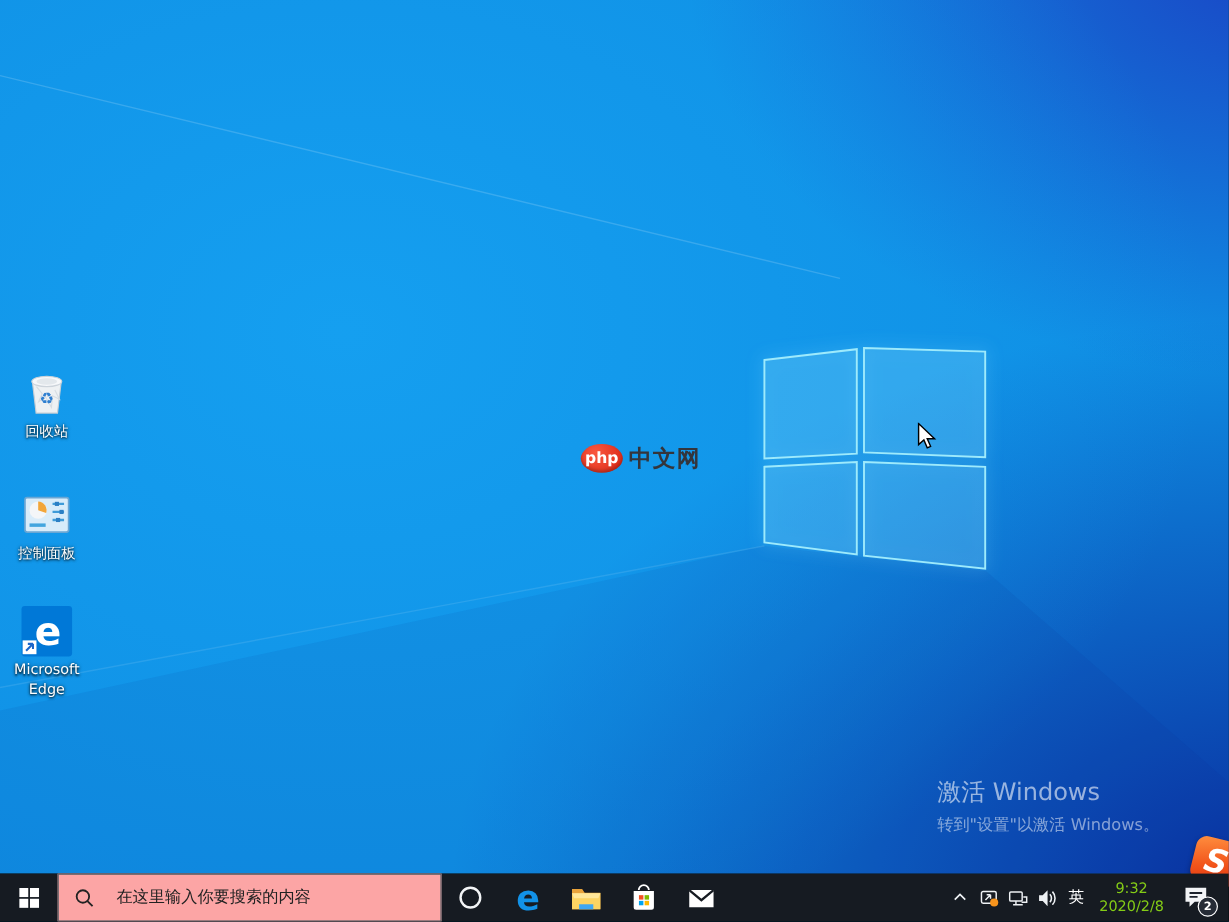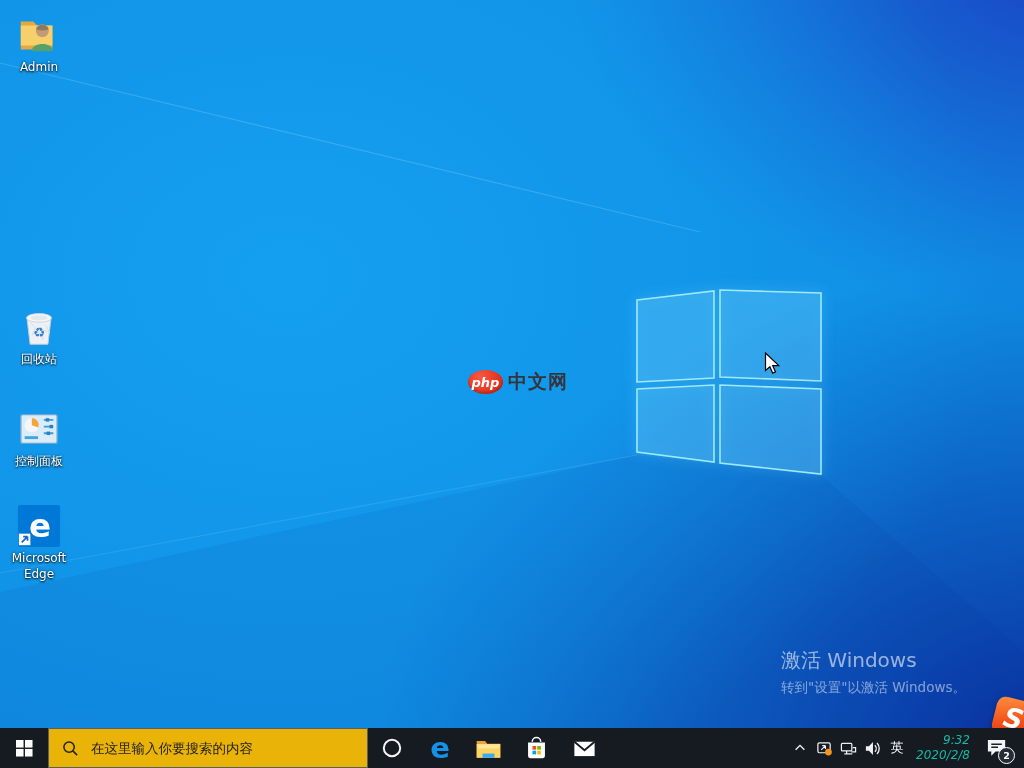--- a/index.html
+++ b/index.html
@@ -19,23 +19,23 @@
   .dicon{position:absolute;left:0;width:78px;display:flex;flex-direction:column;
     align-items:center;cursor:default;}
   .dicon .ig{width:46px;height:46px;display:flex;align-items:center;justify-content:center;}
   .dicon .ilabel{margin-top:2px;font-size:12px;color:#fff;text-align:center;line-height:1.3;
     text-shadow:0 1px 2px rgba(0,0,0,.85),0 0 3px rgba(0,0,0,.6);}
 
   
   .phpwm{position:absolute;left:468px;top:369px;display:flex;align-items:center;gap:5px;}
   .php-badge{width:35px;height:24px;border-radius:50%;
     background:radial-gradient(circle at 35% 30%, #f9573f, #d92312);
-    color:#fff;font-weight:bold;font-style:italic;font-size:13px;
+    color:#fff;font-weight:bold;font-size:13px;
     display:flex;align-items:center;justify-content:center;
-    box-shadow:inset 0 -2px 3px rgba(0,0,0,.25);}
+    box-shadow:inset 0 -2px 3px rgba(0,0,0,.25);margin-left:16px;}
   .php-text{font-size:19px;font-weight:bold;color:#34353b;letter-spacing:1px;}
 
   
   .activation{position:absolute;left:781px;top:647px;color:rgba(255,255,255,.58);}
   .activation .t1{font-size:20px;}
   .activation .t2{font-size:13.5px;margin-top:5px;color:rgba(255,255,255,.5);}
 
   
   .sogou{position:absolute;right:-9px;top:699px;width:39px;height:38px;
     transform:rotate(14deg);border-radius:9px;
@@ -44,30 +44,30 @@
     display:flex;align-items:center;justify-content:center;z-index:40;}
   .sogou span{color:#fff;font-weight:bold;font-style:italic;font-size:27px;line-height:1;}
 
   
   .cursor{position:absolute;left:764px;top:352px;z-index:60;pointer-events:none;}
 
   
   .taskbar{position:absolute;left:0;right:0;bottom:0;height:40px;background:#161b22;
     display:flex;align-items:stretch;z-index:50;}
   .tb-btn{width:48px;display:flex;align-items:center;justify-content:center;cursor:pointer;}
-  .tb-search{width:320px;background:#eab308;border:1px solid #5a5f66;box-sizing:border-box;
-    display:flex;align-items:center;gap:10px;padding-left:13px;}
+  .tb-search{width:320px;background:#fca5a5;border:1px solid #5a5f66;box-sizing:border-box;
+    display:flex;align-items:center;gap:16px;padding-left:13px;}
   .tb-search input{flex:1;border:0;background:transparent;font-size:13.5px;outline:none;
     color:#111;font-family:inherit;}
   .tb-search input::placeholder{color:#222;opacity:1;}
   .tray{margin-left:auto;display:flex;align-items:center;}
   .tray-item{height:100%;display:flex;align-items:center;justify-content:center;cursor:pointer;}
   .w24{width:24px;} .w26{width:26px;}
   .lang{color:#fff;font-size:13px;}
-  .clock{width:66px;color:#14b8a6;font-size:12px;text-align:right;line-height:1.25;font-style:italic;}
+  .clock{width:66px;color:#84cc16;font-size:12px;text-align:center;line-height:1.25;}
   .notif{width:42px;position:relative;}
   .badge{position:absolute;right:3px;bottom:4px;width:15px;height:15px;border-radius:50%;
     background:#262c36;border:1.5px solid #fff;color:#fff;font-size:9.5px;font-weight:bold;
     display:flex;align-items:center;justify-content:center;}
   .showdesk{width:5px;border-left:1px solid rgba(255,255,255,.3);cursor:pointer;}
 </style>
 </head>
 <body>
 
 <div class="screen">
@@ -83,32 +83,20 @@
       <line x1="0" y1="573" x2="637" y2="455" stroke="rgba(255,255,255,0.10)" stroke-width="1.2"></line>
       <polygon points="0,728 0,592 637,455 822,476 1024,652 1024,728" fill="rgba(8,40,140,0.08)"></polygon>
       <g filter="url(#glow)" fill="rgba(130,215,252,0.20)" stroke="#9deafc" stroke-width="1.6">
         <polygon points="637,300 714,291 714,378 637,382"></polygon>
         <polygon points="720,290 821,293 821,381 720,377"></polygon>
         <polygon points="637,389 714,385 714,462 637,452"></polygon>
         <polygon points="720,385 821,389 821,474 720,463"></polygon>
       </g>
     </svg>
 
-    <div class="dicon" style="top:12px">
-      <div class="ig">
-        <svg viewBox="0 0 48 48" width="46" height="46">
-          <path d="M5 10 h13 l4 4 h16 v25 H5 Z" fill="#e6a73e"></path>
-          <path d="M5 14 h33 v21 H5 Z" fill="#f7d06b"></path>
-          <circle cx="27.5" cy="19.5" r="6.8" fill="#c49a77"></circle>
-          <path d="M21 18 a6.8 6.8 0 0 1 13 0 q-6.5 2.5 -13 0" fill="#8a7a60"></path>
-          <path d="M16.5 41 c0 -10 22 -10 22 0 Z" fill="#55a06b"></path>
-        </svg>
-      </div>
-      <div class="ilabel">Admin</div>
-    </div>
 
 
 
     <div class="dicon" style="top:304px">
       <div class="ig">
         <svg viewBox="0 0 48 48" width="46" height="46">
           <path d="M11.5 15 l3.2 27 h18.6 l3.2 -27 Z" fill="#eef1f3" stroke="#c6cdd4"></path>
           <path d="M15 19 l5 6 -3 7 6 -4 5 9 1 -10 6 3 -4 -8" stroke="#d7dde2" fill="none" stroke-width="1"></path>
           <ellipse cx="24" cy="14.5" rx="13" ry="4.5" fill="#f6f8fa" stroke="#ccd3da"></ellipse>
           <ellipse cx="24" cy="14.5" rx="9" ry="2.8" fill="#e3e8ec"></ellipse>

